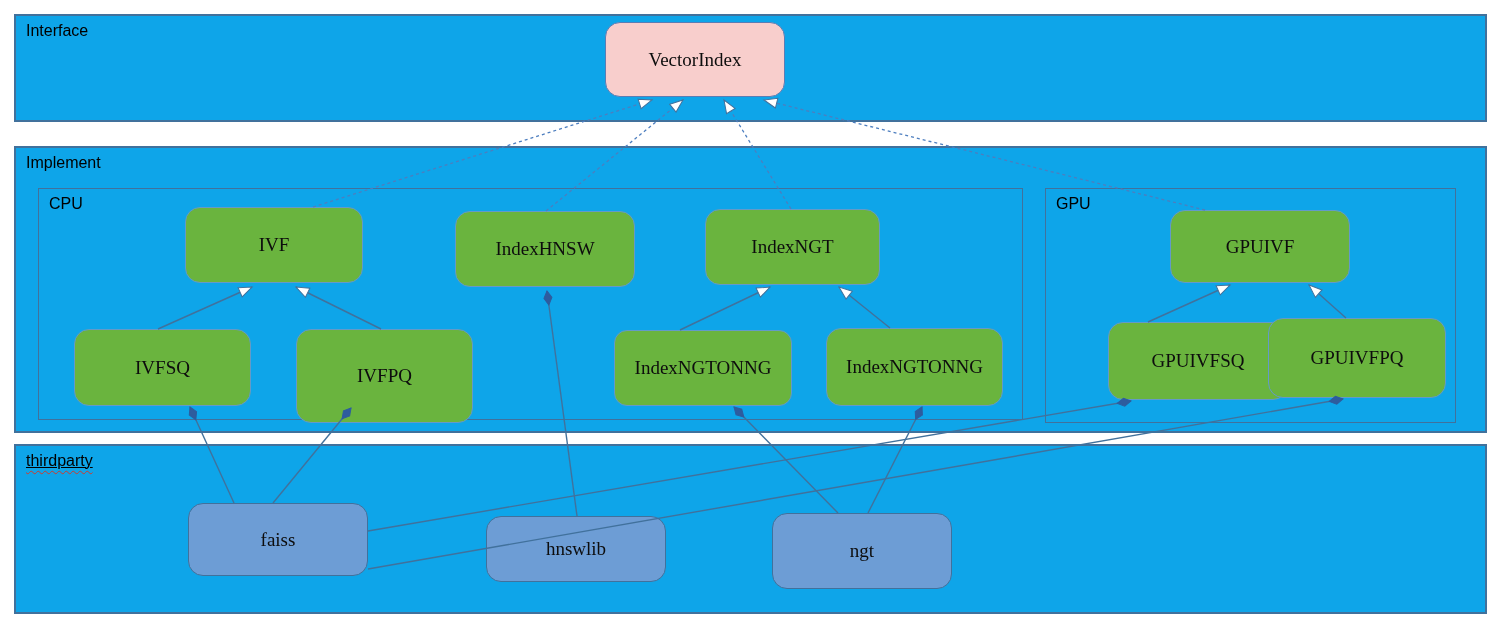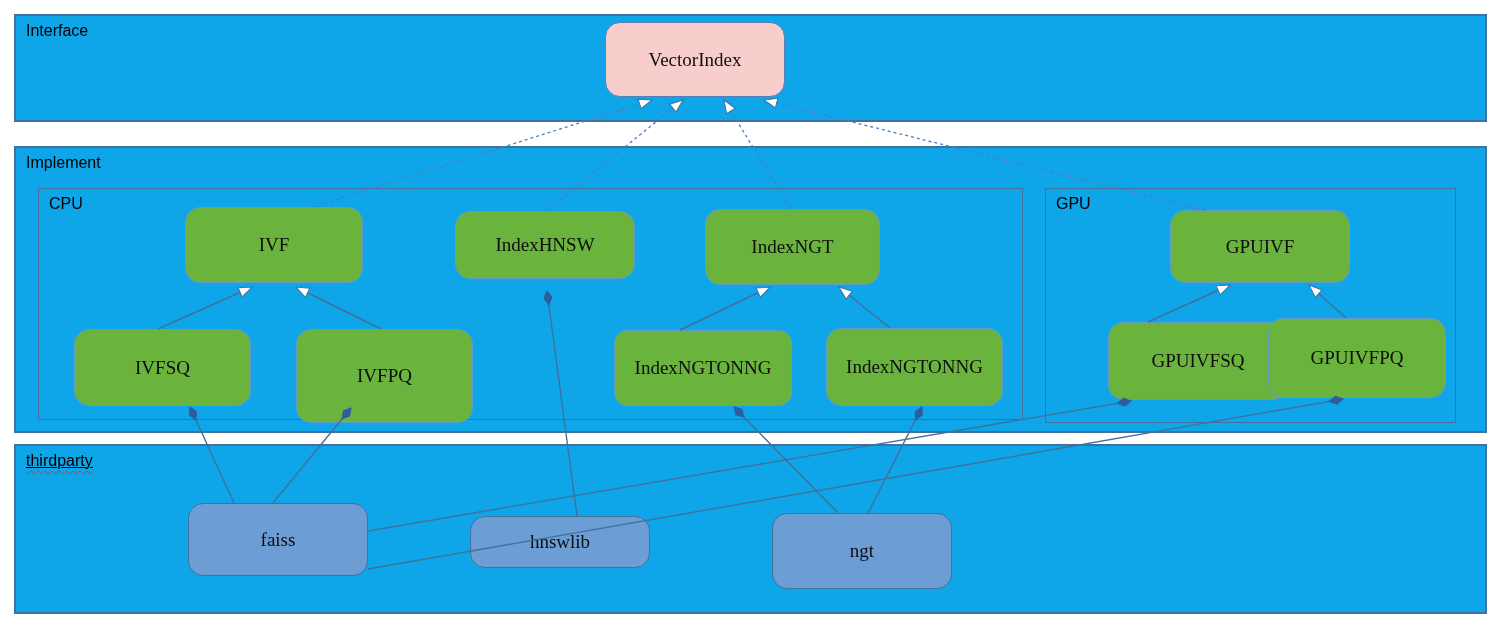--- a/index.html
+++ b/index.html
@@ -89,21 +89,21 @@
   </div>
 
   <div class="node pink" style="left:605px; top:22px; width:180px; height:75px;">
     <span>VectorIndex</span>
   </div>
 
   <div class="node green" style="left:185px; top:207px; width:178px; height:76px;">
     <span>IVF</span>
   </div>
 
-  <div class="node green" style="left:455px; top:211px; width:180px; height:68px;">
+  <div class="node green" style="left:455px; top:211px; width:180px; height:76px;">
     <span>IndexHNSW</span>
   </div>
 
   <div class="node green" style="left:705px; top:209px; width:175px; height:76px;">
     <span>IndexNGT</span>
   </div>
 
   <div class="node green" style="left:1170px; top:210px; width:180px; height:73px;">
     <span>GPUIVF</span>
   </div>
@@ -129,21 +129,21 @@
   </div>
 
   <div class="node green" style="left:1268px; top:318px; width:178px; height:80px;">
     <span>GPUIVFPQ</span>
   </div>
 
   <div class="node blue" style="left:188px; top:503px; width:180px; height:73px;text-align:right;">
     <span>faiss</span>
   </div>
 
-  <div class="node blue" style="left:470px; top:516px; width:180px; height:52px;">
+  <div class="node blue" style="left:486px; top:516px; width:180px; height:66px;">
     <span>hnswlib</span>
   </div>
 
   <div class="node blue" style="left:772px; top:513px; width:180px; height:76px;">
     <span>ngt</span>
   </div>
 
   <svg class="edges" viewBox="0 0 1503 628">
     <defs>
       <marker id="tri" markerWidth="17" markerHeight="14" refX="14" refY="6" orient="auto" markerUnits="userSpaceOnUse">

